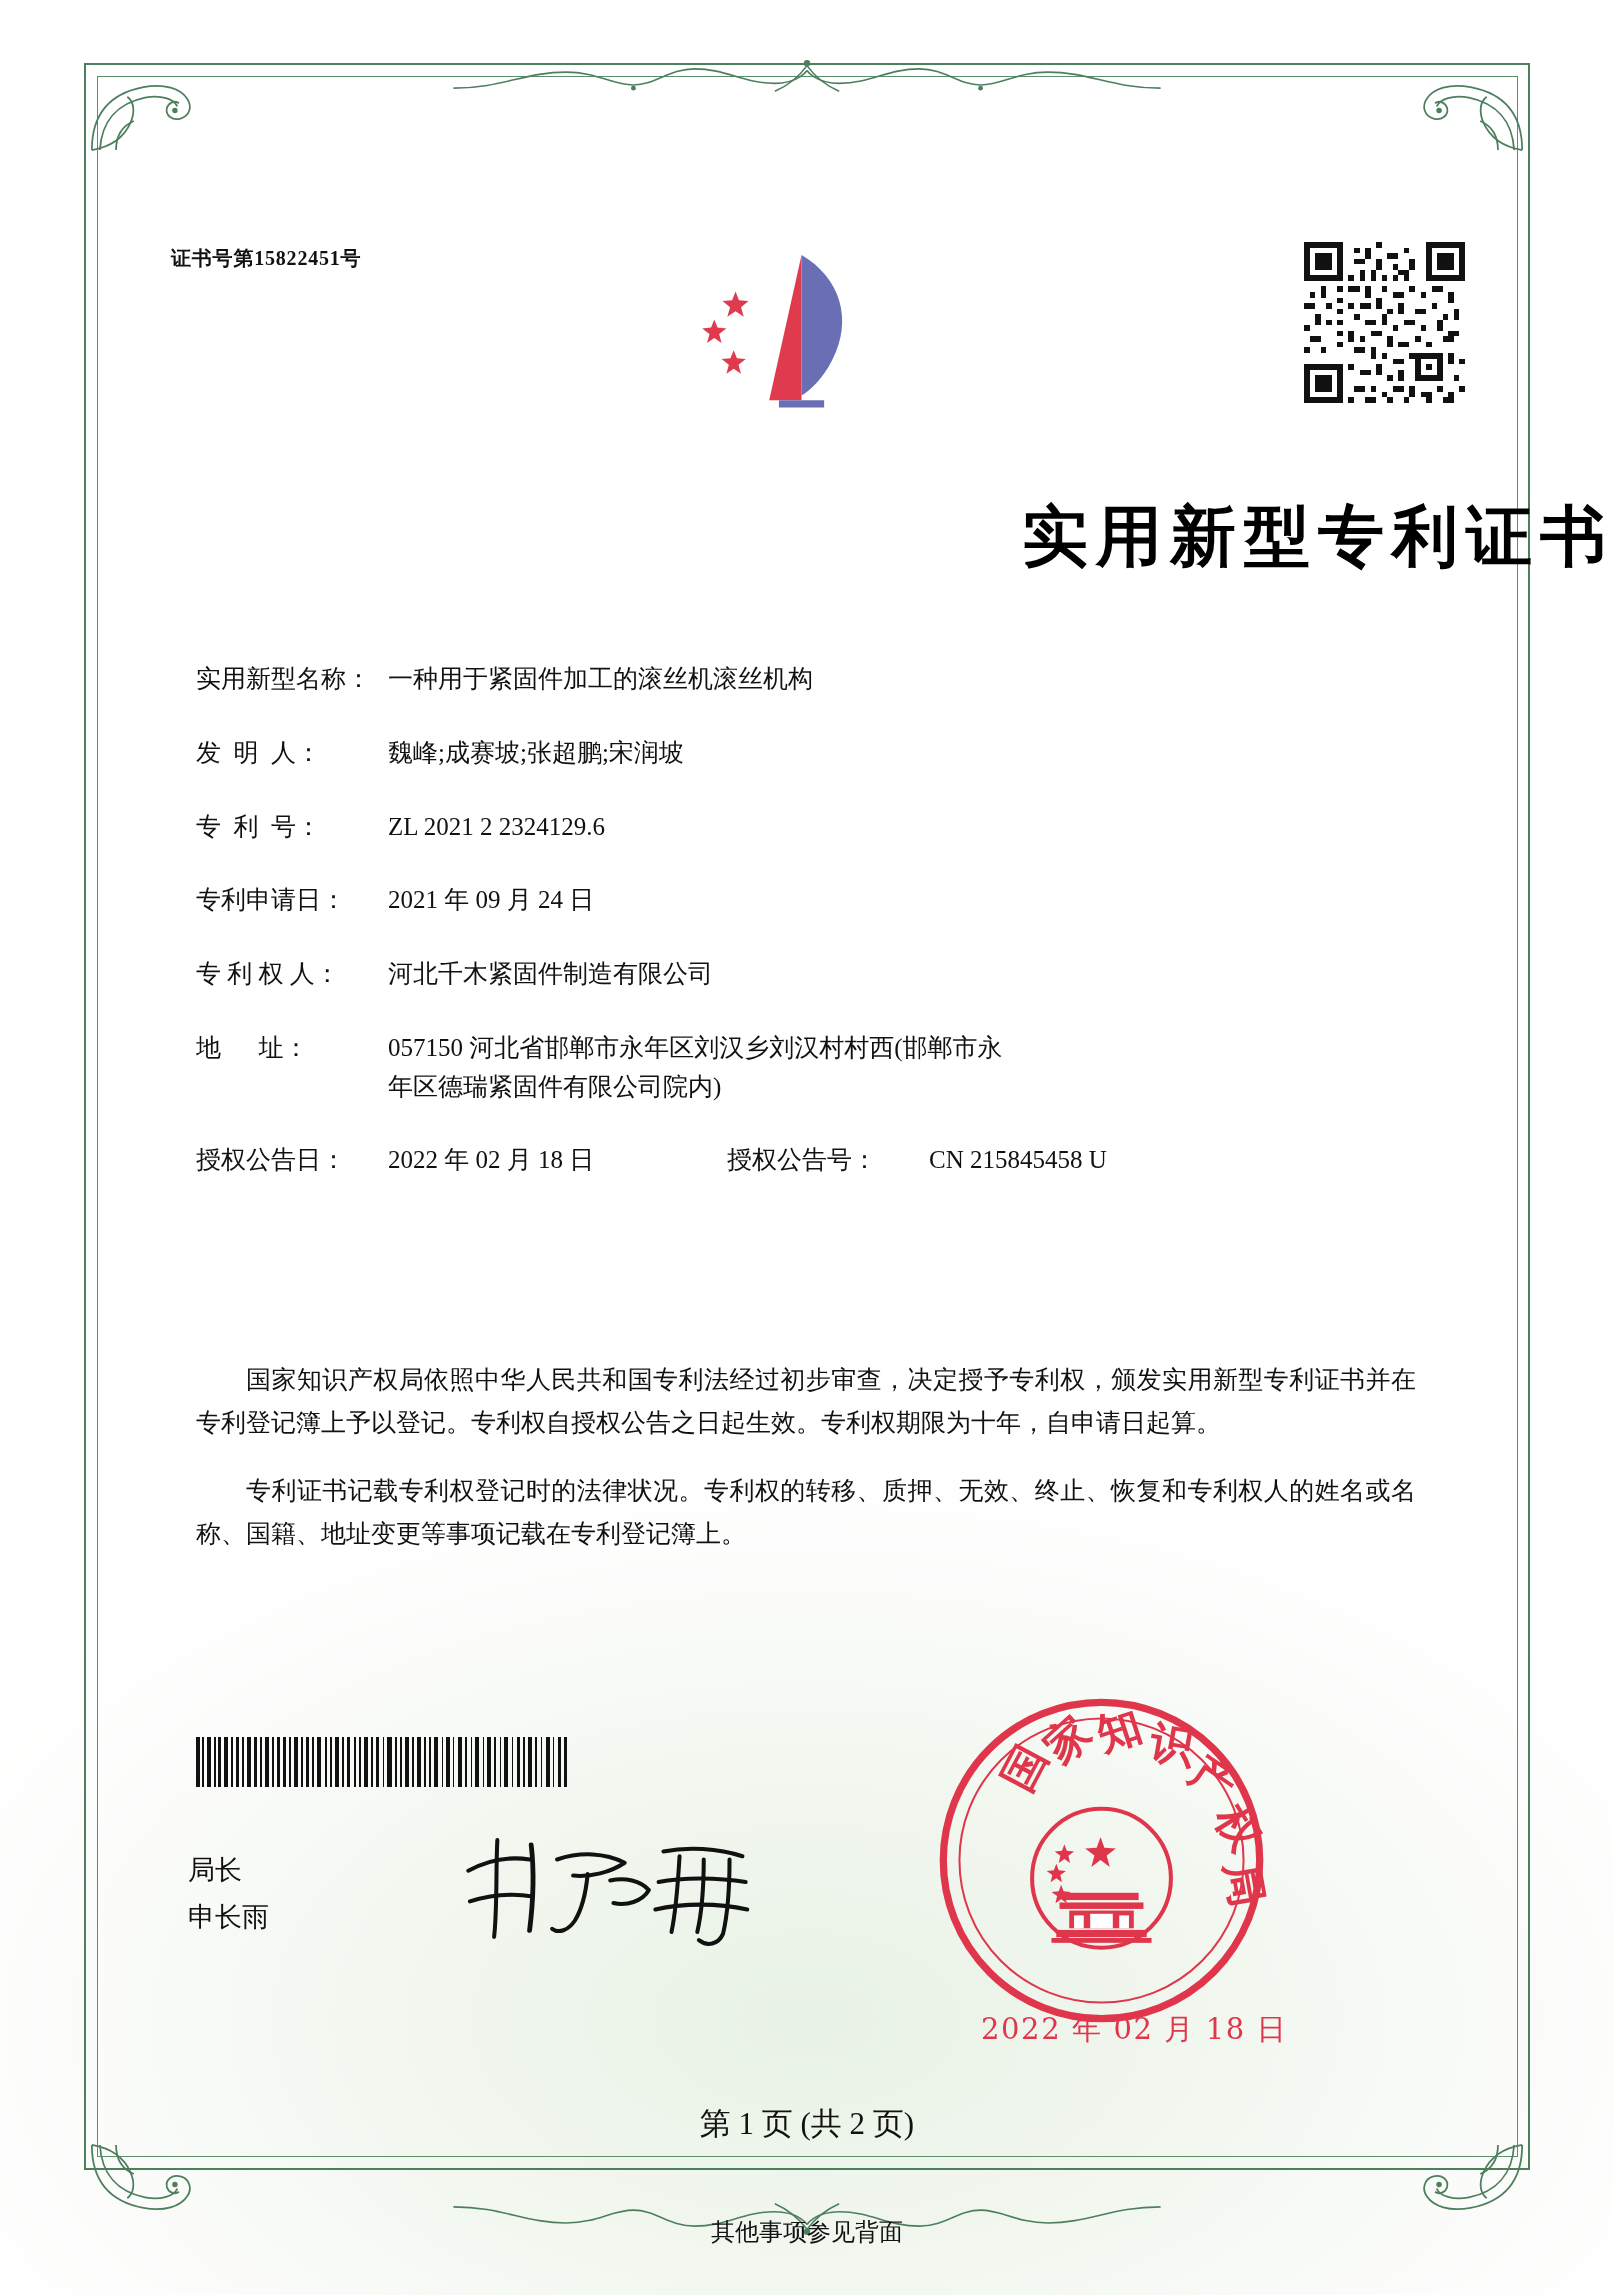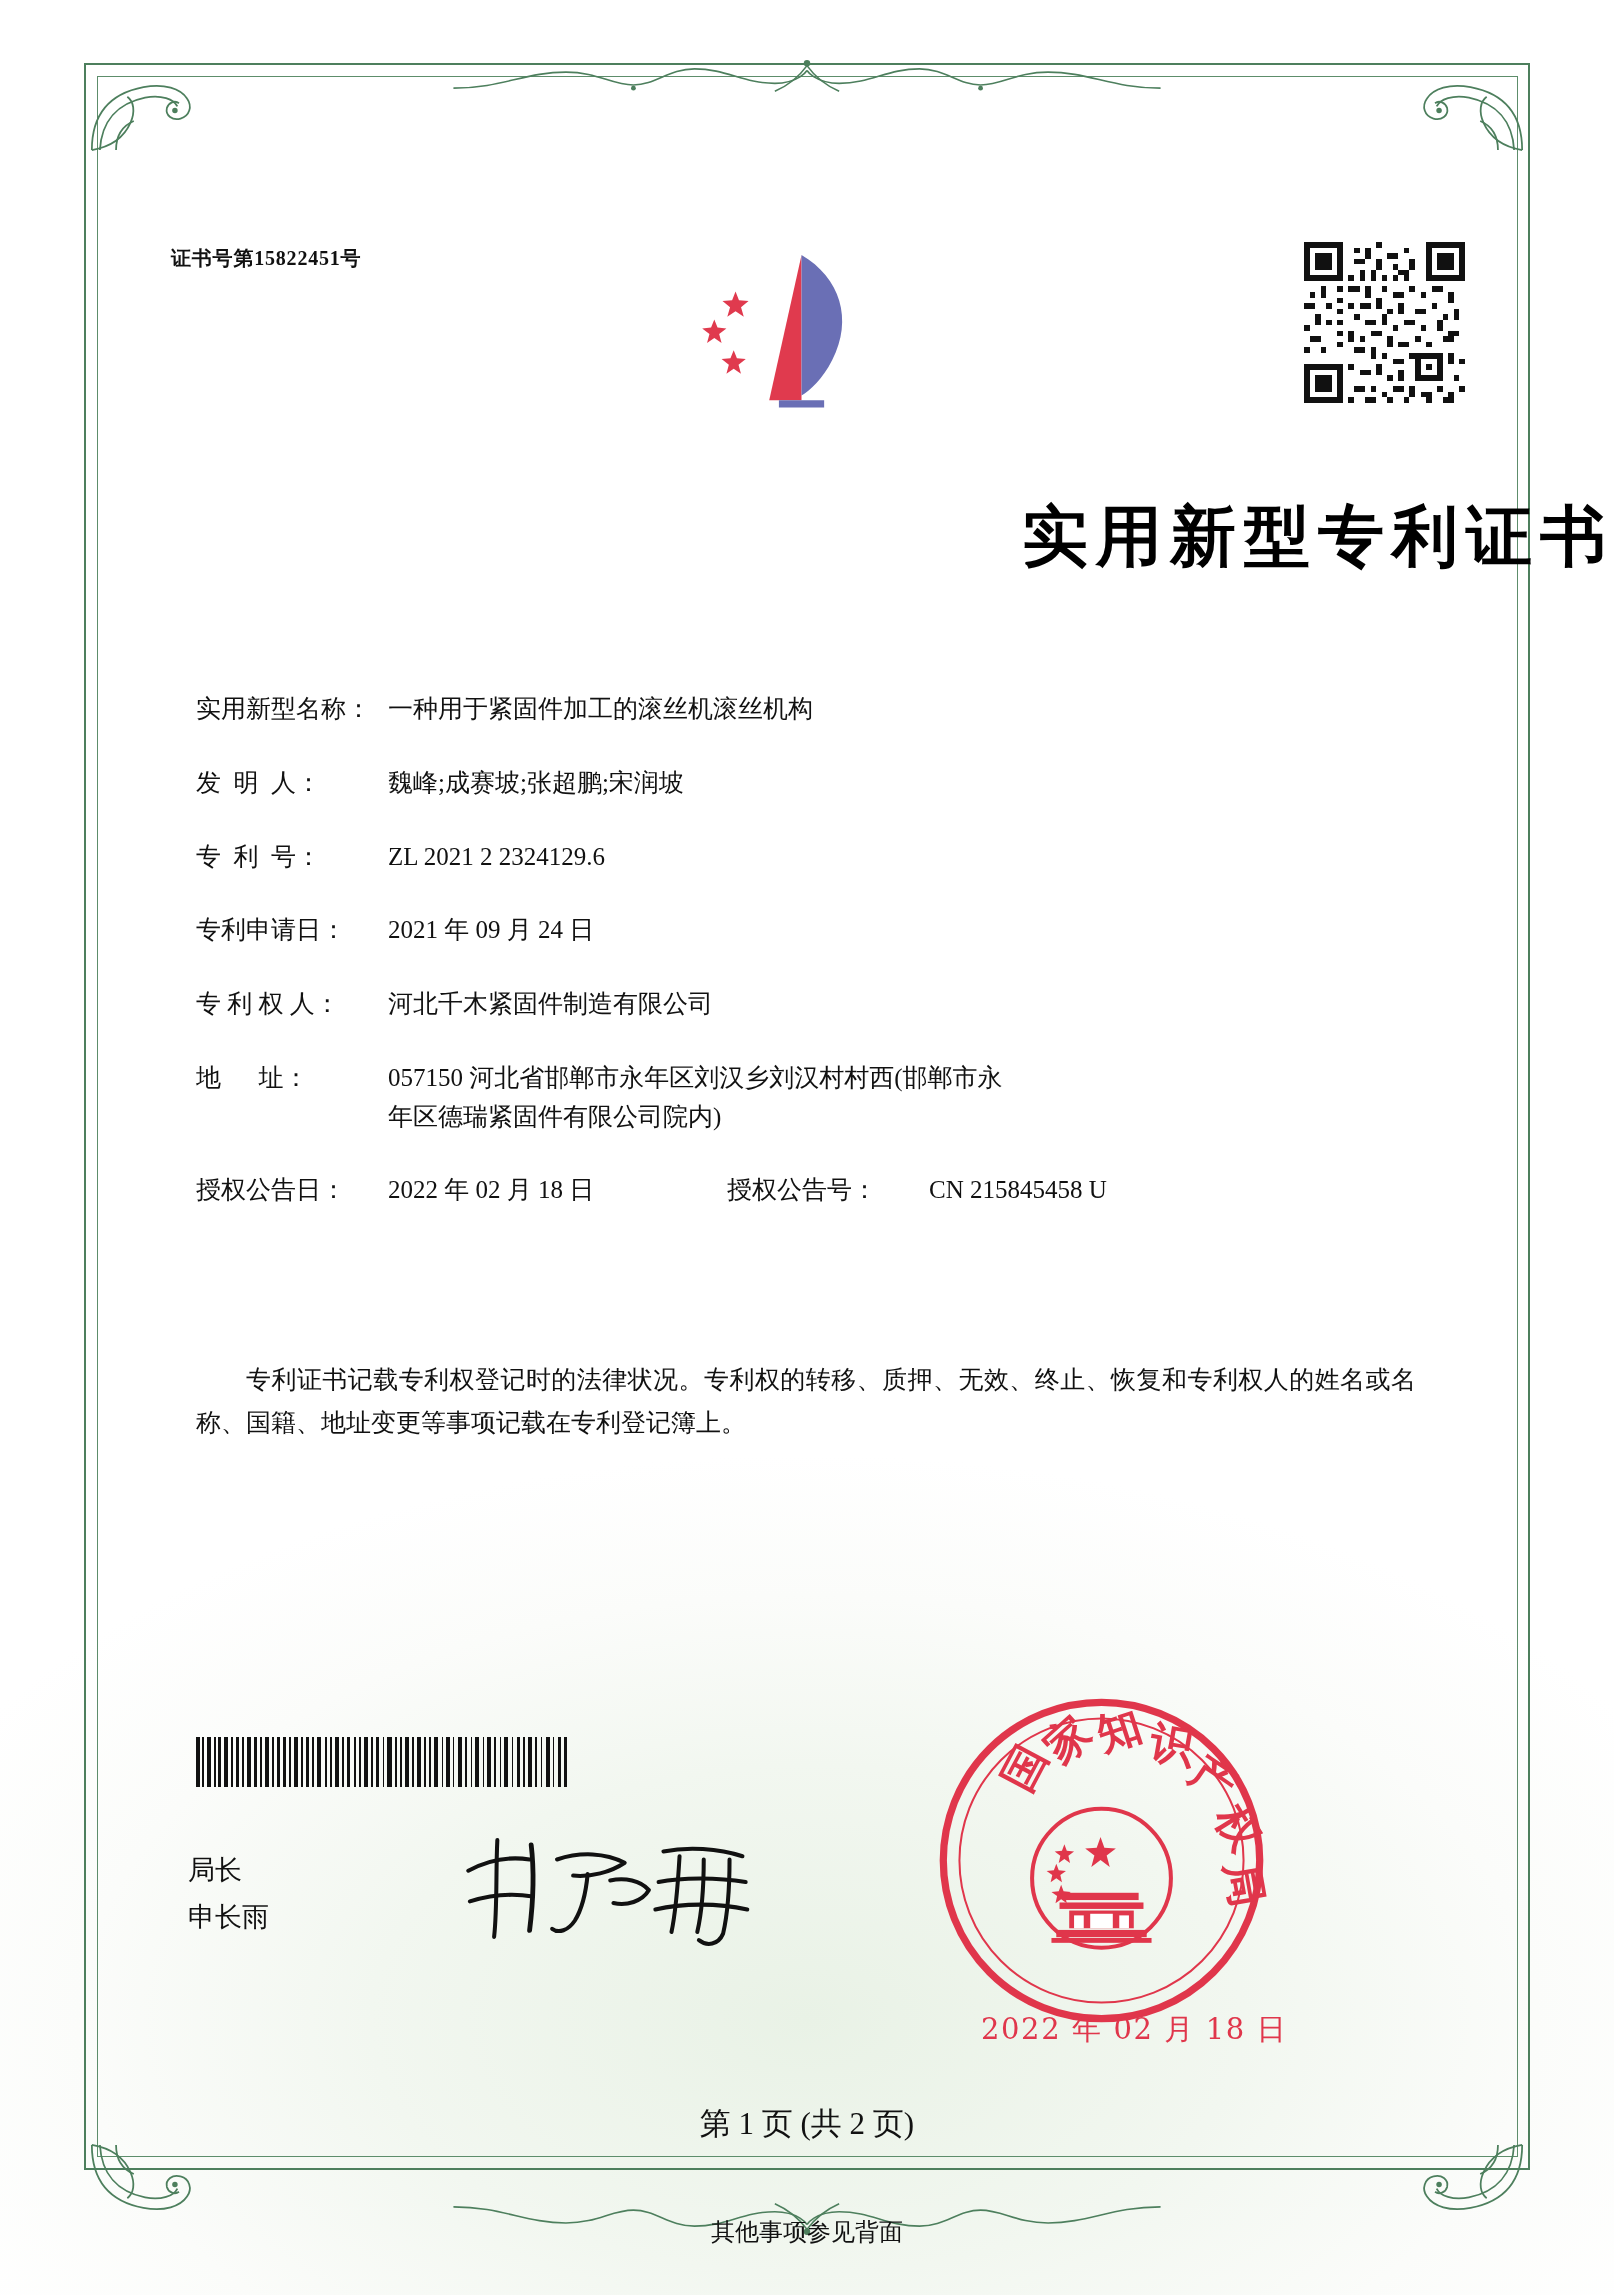--- a/index.html
+++ b/index.html
@@ -105,21 +105,21 @@
     font-weight: bold;
     letter-spacing: 8px;
     color: #000;
     font-family: "DejaVu Serif", "Liberation Serif", serif;
   }
 
   
   .fields {
     position: absolute;
     left: 196px;
-    top: 690px;
+    top: 660px;
     width: 1243px;
     font-size: 25px;
     line-height: 1.55;
     color: #111;
   }
   .field-row {
     display: flex;
     align-items: flex-start;
     margin-bottom: 35px;
   }
@@ -473,20 +473,21 @@
 
     <div class="row-grant">
       <span class="g1-label">授权公告日：</span>
       <span class="g1-value">2022 年 02 月 18 日</span>
       <span class="g2-label">授权公告号：</span>
       <span class="g2-value">CN 215845458 U</span>
     </div>
   </div>
 
   <div class="paras">
+    <p class="para">国家知识产权局依照中华人民共和国专利法经过初步审查，决定授予专利权，颁发实用新型专利证书并在专利登记簿上予以登记。专利权自授权公告之日起生效。专利权期限为十年，自申请日起算。</p>
     <p class="para">专利证书记载专利权登记时的法律状况。专利权的转移、质押、无效、终止、恢复和专利权人的姓名或名称、国籍、地址变更等事项记载在专利登记簿上。</p>
   </div>
 
   <div class="barcode">
     <svg viewBox="0 0 510 62" shape-rendering="crispEdges">
       <g fill="#111">
         <rect x="0" y="0" width="4" height="62"></rect>
           <rect x="7" y="0" width="2" height="62"></rect>
         <rect x="13" y="0" width="5" height="62"></rect>
           <rect x="22" y="0" width="2" height="62"></rect>

